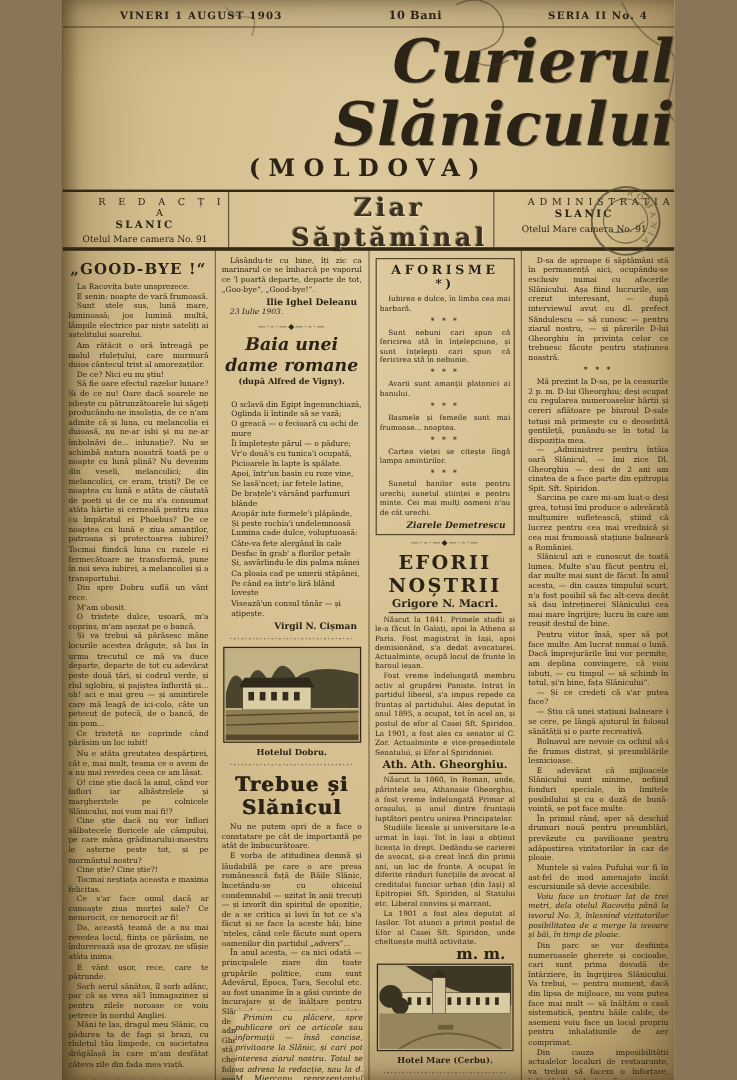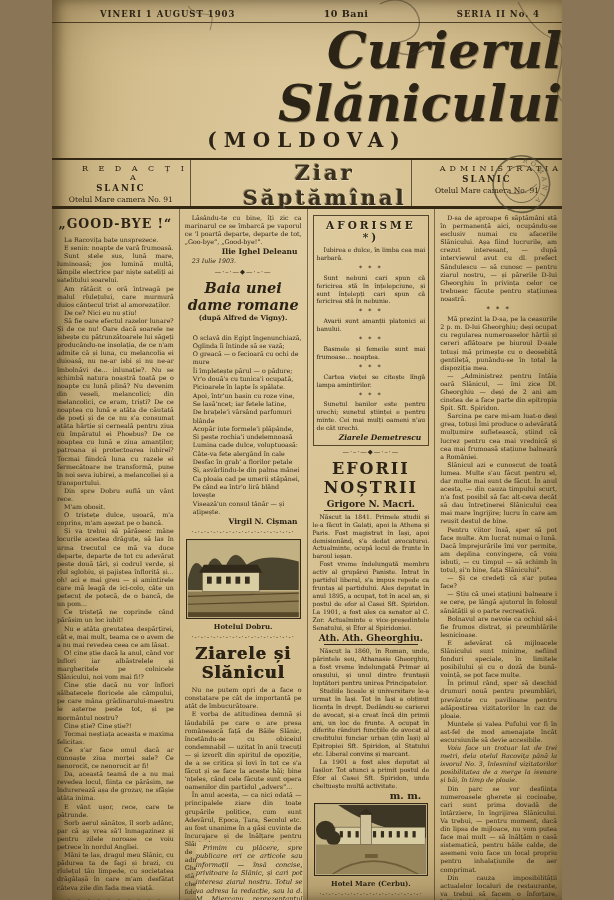--- a/index.html
+++ b/index.html
@@ -31,21 +31,21 @@
   .stamp{position:absolute;top:-10px;right:6px;transform:rotate(-18deg);opacity:.78;pointer-events:none;}
   .ink{position:absolute;top:0;left:0;pointer-events:none;}
   
   .main{display:flex;height:714px;margin-top:0;}
   .col{flex:1;padding:5px 5px 0 5px;overflow:hidden;position:relative;}
   .col + .col{border-left:1px solid rgba(55,42,20,.6);}
   .para{font-size:6.3px;line-height:8.1px;text-align:justify;text-indent:7px;margin:0;}
   .col3 .para{font-size:6.1px;line-height:7.9px;}
   .para.i{font-style:italic;}
   .para.auth{text-align:right;text-indent:0;font-weight:bold;font-size:7.5px;margin:2px 4px 1px 0;}
-  .para.sig{text-align:right;text-indent:0;font-weight:bold;font-size:10px;margin:2px 8px 0 0;}
+  .para.sig{text-align:right;text-indent:0;font-weight:bold;font-size:13px;margin:2px 8px 0 0;}
   .para.dots{text-align:center;text-indent:0;letter-spacing:3px;margin:2px 0;}
   .para.sep{text-align:center;text-indent:0;letter-spacing:2px;font-weight:bold;margin:2px 0;}
   .para.sub{text-align:center;text-indent:0;font-weight:bold;font-size:9px;margin:4px 0 2px 0;}
   .para.sub::after{content:"";display:block;width:80%;margin:1px auto 0;border-bottom:1px solid #32281a;}
   .para.verse{text-align:left;text-indent:0;margin-left:8px;line-height:8.3px;}
   .h-goodbye{margin:2px 0 5px;text-align:center;font-size:12.5px;letter-spacing:1px;}
   .poem-title{margin:3px 0 1px;text-align:center;font-size:14.5px;font-style:italic;font-weight:bold;}
   .poem-sub{text-align:center;font-size:6.8px;font-weight:bold;margin-bottom:12px;}
   .h-ziarele{margin:3px 0 4px;text-align:center;font-size:16.5px;letter-spacing:1px;
     text-shadow:.6px 0 0 #2b2315;}
@@ -191,21 +191,21 @@
             <rect x="60" y="45" width="6" height="9" fill="#342c1c"></rect>
           <rect x="72" y="45" width="6" height="9" fill="#342c1c"></rect>
           <rect x="0" y="64" width="140" height="32" fill="#8e7c52"></rect>
           <path d="M0,70 L140,66" stroke="#554728" stroke-width="1.5" fill="none"></path>
           <path d="M0,80 L140,76" stroke="#554728" stroke-width="1.5" fill="none"></path>
           <rect x="0" y="90" width="140" height="6" fill="#554728"></rect>
         </svg>
       </figure>
       <div class="caption">Hotelul Dobru.</div>
       <div class="orn">·-·-·-·-·-·-·-·-·-·-·-·-·-·-·-·-·</div>
-      <h3 class="h-ziarele">Ziarele și Slănicul</h3>
+      <h3 class="h-ziarele">Trebue și Slănicul</h3>
       <div>
           <p class="para">Nu ne putem opri de a face o constatare pe cât de importantă pe atât de îmbucurătoare.</p>
           <p class="para">E vorba de atitudinea demnă și lăudabilă pe care o are presa românească față de Băile Slănic, încetându-se cu obiceiul condemnabil — uzitat în anii trecuți — și izvorît din spiritul de opoziție, de a se critica și lovi în tot ce s'a făcut și se face la aceste băi; bine 'nțeles, când cele făcute sunt opera oamenilor din partidul „advers“...</p>
           <p class="para">În anul acesta, — ca nici odată — principalele ziare din toate grupările politice, cum sunt Adevărul, Epoca, Țara, Secolul etc. au fost unanime în a găsi cuvinte de încurajare și de înălțare pentru Slănicul nostru, precum și cuvinte de laudă pentru eforii cari administrează aceste băi. Dl. Ath. Gheorghiu în special, prin faptul că stă în permanență la Slănic, cheltuind o pricepută activitate în folosul băilor, și-a atras o deosebită mențiune.</p>
           <p class="para">Lucrul acesta e îmbucurător, și — pentru acel care cunoaște influența presei — de un folos nespus spre propășirea Slănicului, mai cu seamă din punctul de vedere național-economic.</p>
           <p class="para">Noi făcând această constatare, nu putem decât felicita presa Bucureșteană, pentru atitudinea-i dreaptă și demnă, dovedind c'a renunțat la micele satisfacții politice, atunci când sunt în joc interese generale.</p>
           <p class="para sig">M.</p>
         </div>
 
       <div class="notice">Primim cu plăcere, spre publicare ori ce articole sau informații — însă concise, privitoare la Slănic, și cari pot interesa ziarul nostru. Totul se va adresa la redacție, sau la d. M. Miercanu, reprezentantul secțiunei redacționale a ziarului.</div>

